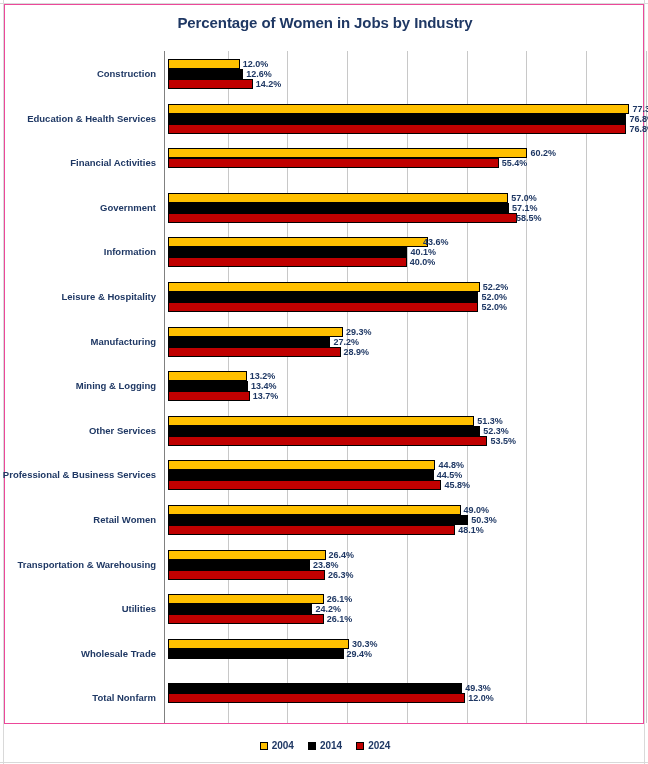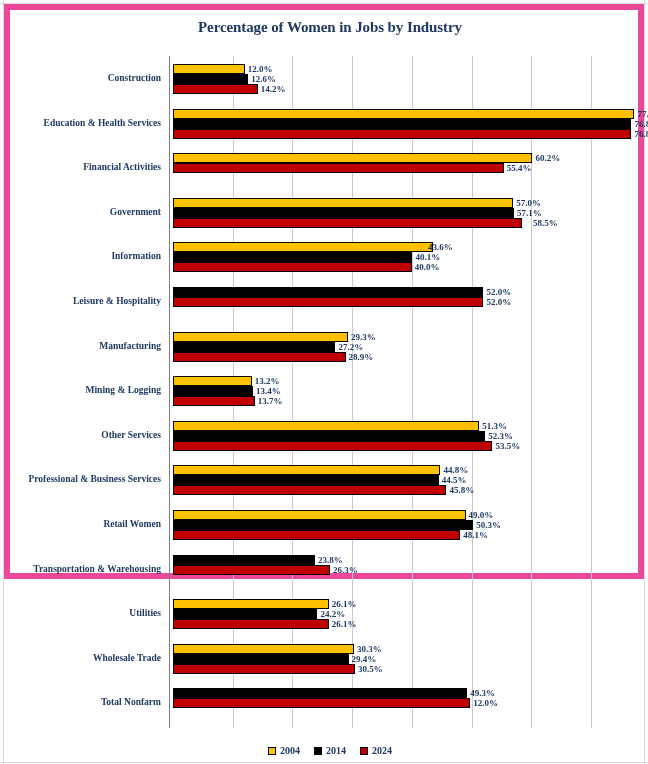--- a/index.html
+++ b/index.html
@@ -24,25 +24,24 @@
     background: #d9d9d9;
   }
   .sheet-line.v { width: 1px; top: 0; bottom: 0; }
   .sheet-line.h { height: 1px; left: 0; right: 0; }
 
   #chart-frame {
     position: absolute;
     left: 4px;
     top: 4px;
     width: 640px;
-    height: 575px;
+    height: 720px;
     background: #ffffff;
-    border: 6px solid #ec4899;
+    border: 1px solid #ec4899;
     box-sizing: border-box;
-    font-family: Liberation Serif, serif;
   }
 
   #chart-title {
     position: absolute;
     left: 0;
     top: 9px;
     width: 640px;
     text-align: center;
     font-size: 15px;
     font-weight: bold;
@@ -224,41 +223,45 @@
             <div class="bar-wrap">
               <div class="bar y2004" style="left: 4px; width: 340.29px;"></div>
               <div class="bar-label" style="left: 344.29px;">57.0%</div>
             </div>
             <div class="bar-wrap">
               <div class="bar y2014" style="left: 4px; width: 340.887px;"></div>
               <div class="bar-label" style="left: 344.887px;">57.1%</div>
             </div>
             <div class="bar-wrap">
               <div class="bar y2024" style="left: 4px; width: 349.245px;"></div>
-              <div class="bar-label" style="left: 361px;">58.5%</div>
+              <div class="bar-label" style="left: 349px;">58.5%</div>
             </div>
           </div>
           <div class="cat-row" style="top: 186.4px; height: 30px;">
             <div class="cat-label" style="top: 10px;">Information</div>
             <div class="bar-wrap">
               <div class="bar y2004" style="left: 4px; width: 260.292px;"></div>
               <div class="bar-label" style="left: 256px;">43.6%</div>
             </div>
             <div class="bar-wrap">
               <div class="bar y2014" style="left: 4px; width: 239.397px;"></div>
               <div class="bar-label" style="left: 243.397px;">40.1%</div>
             </div>
             <div class="bar-wrap">
               <div class="bar y2024" style="left: 4px; width: 238.8px;"></div>
               <div class="bar-label" style="left: 242.8px;">40.0%</div>
             </div>
           </div>
           <div class="cat-row" style="top: 231px; height: 30px;">
             <div class="cat-label" style="top: 10px;">Leisure &amp; Hospitality</div>
             <div class="bar-wrap">
+              <div class="bar y2004" style="left: 4px; width: 311.634px;"></div>
+              <div class="bar-label" style="left: 315.634px;">52.2%</div>
+            </div>
+            <div class="bar-wrap">
               <div class="bar y2014" style="left: 4px; width: 310.44px;"></div>
               <div class="bar-label" style="left: 314.44px;">52.0%</div>
             </div>
             <div class="bar-wrap">
               <div class="bar y2024" style="left: 4px; width: 310.44px;"></div>
               <div class="bar-label" style="left: 314.44px;">52.0%</div>
             </div>
           </div>
           <div class="cat-row" style="top: 275.6px; height: 30px;">
             <div class="cat-label" style="top: 10px;">Manufacturing</div>
@@ -331,20 +334,24 @@
               <div class="bar-label" style="left: 304.291px;">50.3%</div>
             </div>
             <div class="bar-wrap">
               <div class="bar y2024" style="left: 4px; width: 287.157px;"></div>
               <div class="bar-label" style="left: 291.157px;">48.1%</div>
             </div>
           </div>
           <div class="cat-row" style="top: 498.6px; height: 30px;">
             <div class="cat-label" style="top: 10px;">Transportation &amp; Warehousing</div>
             <div class="bar-wrap">
+              <div class="bar y2004" style="left: 4px; width: 157.608px;"></div>
+              <div class="bar-label" style="left: 161.608px;">26.4%</div>
+            </div>
+            <div class="bar-wrap">
               <div class="bar y2014" style="left: 4px; width: 142.086px;"></div>
               <div class="bar-label" style="left: 146.086px;">23.8%</div>
             </div>
             <div class="bar-wrap">
               <div class="bar y2024" style="left: 4px; width: 157.011px;"></div>
               <div class="bar-label" style="left: 161.011px;">26.3%</div>
             </div>
           </div>
           <div class="cat-row" style="top: 543.2px; height: 30px;">
             <div class="cat-label" style="top: 10px;">Utilities</div>
@@ -363,24 +370,20 @@
           </div>
           <div class="cat-row" style="top: 587.8px; height: 30px;">
             <div class="cat-label" style="top: 10px;">Wholesale Trade</div>
             <div class="bar-wrap">
               <div class="bar y2004" style="left: 4px; width: 180.891px;"></div>
               <div class="bar-label" style="left: 184.891px;">30.3%</div>
             </div>
             <div class="bar-wrap">
               <div class="bar y2014" style="left: 4px; width: 175.518px;"></div>
               <div class="bar-label" style="left: 179.518px;">29.4%</div>
-            </div>
-            <div class="bar-wrap">
-              <div class="bar y2024" style="left: 4px; width: 182.085px;"></div>
-              <div class="bar-label" style="left: 186.085px;">30.5%</div>
             </div>
           </div>
           <div class="cat-row" style="top: 632.4px; height: 30px;">
             <div class="cat-label" style="top: 10px;">Total Nonfarm</div>
             <div class="bar-wrap">
               <div class="bar y2014" style="left: 4px; width: 294.321px;"></div>
               <div class="bar-label" style="left: 298.321px;">49.3%</div>
             </div>
             <div class="bar-wrap">
               <div class="bar y2024" style="left: 4px; width: 297.306px;"></div>

